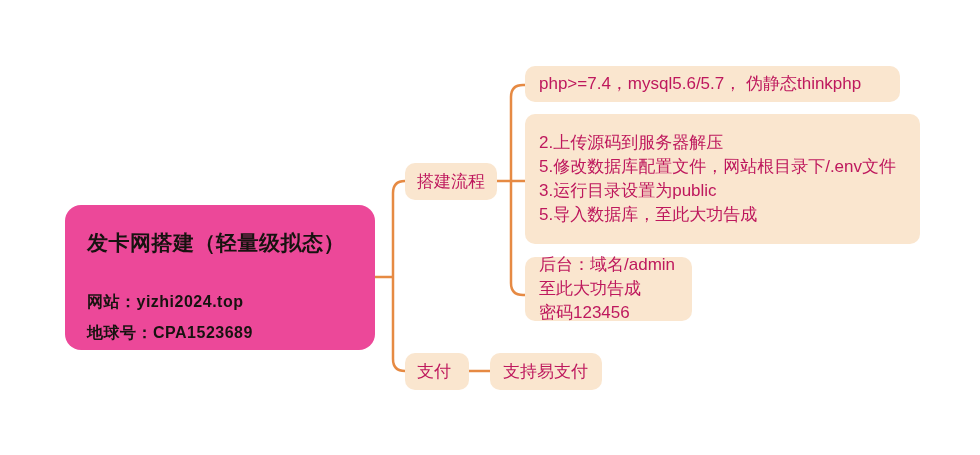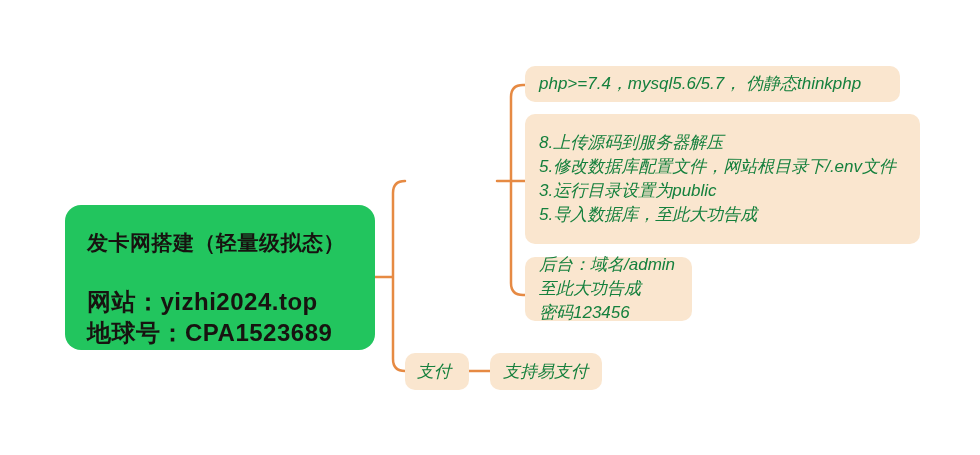--- a/index.html
+++ b/index.html
@@ -6,38 +6,37 @@
   .canvas{
     position:relative;
     width:980px;height:455px;
     background:#ffffff;
     font-family:"Liberation Sans","DejaVu Sans",sans-serif;
     overflow:hidden;
   }
   .links{position:absolute;left:0;top:0;width:980px;height:455px;}
   .node{position:absolute;box-sizing:border-box;}
   .root{
-    background:#22c55e;
+    background:#ec4899;
     border-radius:16px;
     color:#171310;
     padding:24px 22px 18px 22px;
   }
   .root-title{font-size:21px;font-weight:bold;letter-spacing:.5px;}
   .root-gap{height:29px;}
-  .root-line{font-size:24px;font-weight:bold;line-height:31px;letter-spacing:.5px;}
+  .root-line{font-size:16px;font-weight:bold;line-height:31px;letter-spacing:.5px;}
   .child{
     background:#FAE6CF;
     border-radius:10px;
-    color:#15803d;
+    color:#be185d;
     font-size:17px;
     display:flex;
     flex-direction:column;
     justify-content:center;
     padding:6px 14px;
-    font-style:italic;
   }
   .child.single{align-items:flex-start;white-space:nowrap;}
   .child .line{line-height:24px;white-space:nowrap;}
 </style>
 </head>
 <body>
 
 <div class="canvas">
 
   <svg class="links" viewBox="0 0 980 455" xmlns="http://www.w3.org/2000/svg">
@@ -50,27 +49,30 @@
              M469,371 L490,371" stroke="#E68A43" stroke-width="2.5" fill="none" stroke-linecap="round"></path>
   </svg>
 
   <div class="node root" style="left:65px;top:205px;width:310px;height:145px;">
     <div class="root-title">发卡网搭建（轻量级拟态）</div>
     <div class="root-gap"></div>
     <div class="root-line">网站：yizhi2024.top</div>
     <div class="root-line">地球号：CPA1523689</div>
   </div>
 
+  <div class="node child single" style="left:405px;top:163px;width:92px;height:37px;align-items:center;">
+    <div class="line">搭建流程</div>
+  </div>
 
   <div class="node child single" style="left:525px;top:66px;width:375px;height:36px;">
     <div class="line">php&gt;=7.4，mysql5.6/5.7， 伪静态thinkphp</div>
   </div>
 
   <div class="node child" style="left:525px;top:114px;width:395px;height:130px;">
-    <div class="line">8.上传源码到服务器解压</div>
+    <div class="line">2.上传源码到服务器解压</div>
     <div class="line">5.修改数据库配置文件，网站根目录下/.env文件</div>
     <div class="line">3.运行目录设置为public</div>
     <div class="line">5.导入数据库，至此大功告成</div>
   </div>
 
   <div class="node child" style="left:525px;top:257px;width:167px;height:64px;">
     <div class="line">后台：域名/admin</div>
     <div class="line">至此大功告成</div>
     <div class="line">密码123456</div>
   </div>

